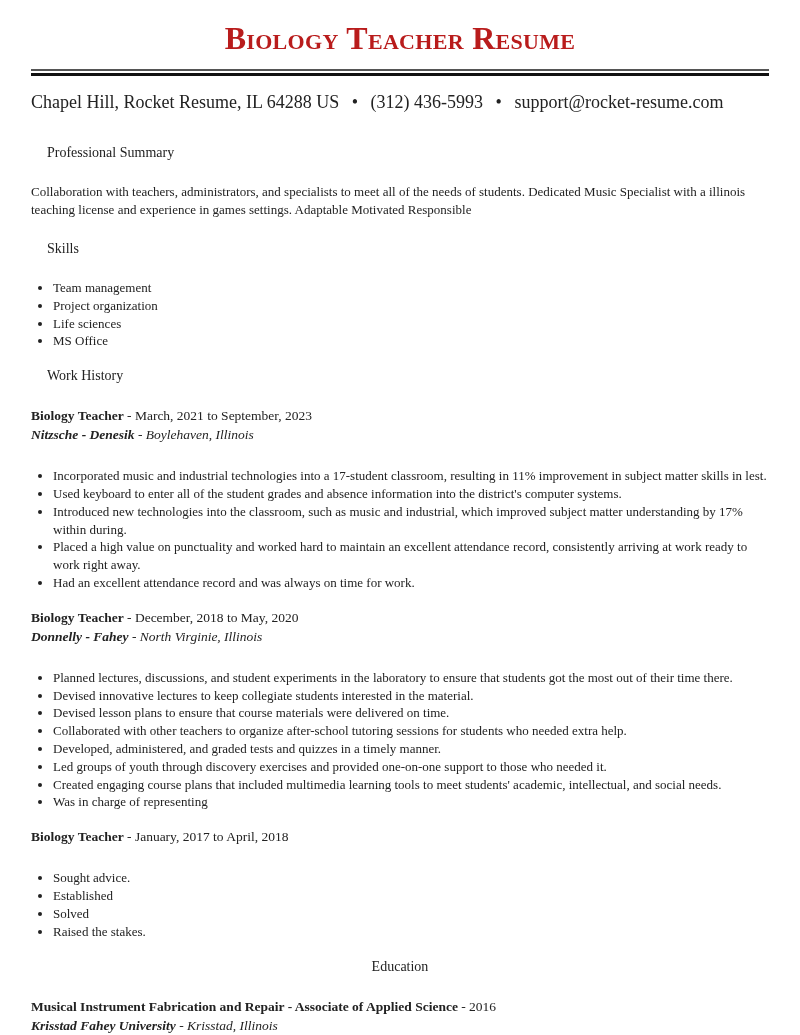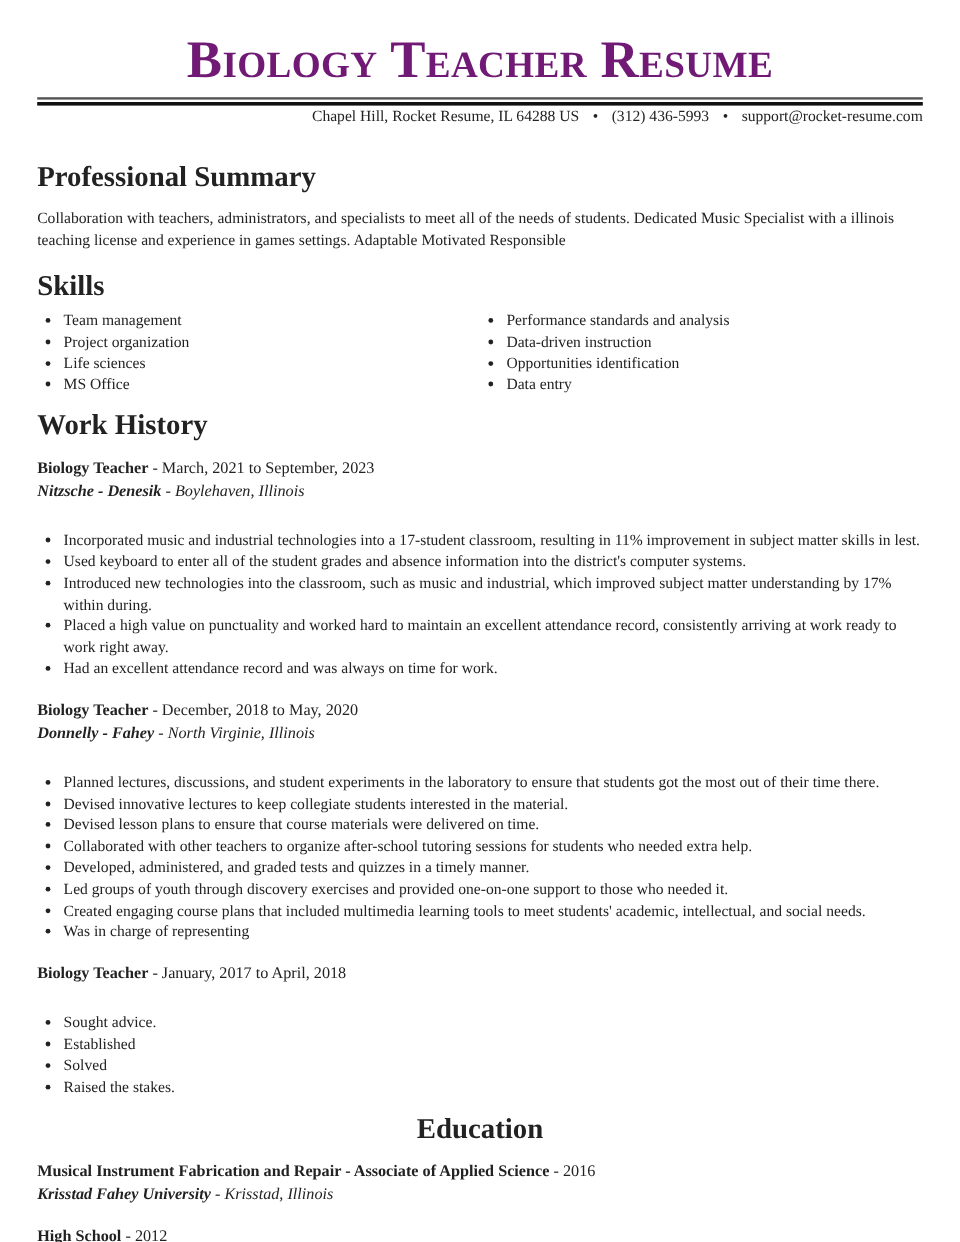--- a/index.html
+++ b/index.html
@@ -6,41 +6,42 @@
   body {
     width: 800px;
     height: 1035px;
     overflow: hidden;
     font-family: "Liberation Serif", "DejaVu Serif", serif;
     color: #222222;
   }
   .page { padding: 0 31px; position: relative; }
   .title {
     text-align: center;
-    font-size: 44px;
+    font-size: 32px;
     font-weight: bold;
     font-variant: small-caps;
     letter-spacing: 0.3px;
     margin: 0;
-    padding-top: 28px;
+    padding-top: 16px;
     line-height: 44px;
-    color: #701a75;
+    color: #b91c1c;
   }
   .rule-top { margin-top: 9px; height: 2px; background: #555; }
   .rule-bottom { margin-top: 2px; height: 3px; background: #111; }
   .contact {
-    text-align: right;
-    font-size: 13px;
+    text-align: left;
+    font-size: 18px;
+    margin-top: 17px;
     line-height: 18px;
   }
   .contact .sep { padding: 0 8px; }
   h2 {
-    font-weight: bold;
-    font-size: 24px;
-    margin: 0;
+    font-weight: normal;
+    font-size: 14px;
+    margin: 16px;
     line-height: 28px;
     color: #222;
   }
   .sec-summary h2 { margin-top: 28px; }
   .summary {
     font-size: 13px;
     line-height: 18px;
     margin-top: 11px;
   }
   .sec-skills h2 { margin-top: 16px; }
@@ -92,26 +93,20 @@
   </section>
 
   <section class="sec-skills">
     <h2>Skills</h2>
     <div class="skills">
       <ul>
         <li>Team management</li>
         <li>Project organization</li>
         <li>Life sciences</li>
         <li>MS Office</li>
-      </ul>
-      <ul>
-        <li>Performance standards and analysis</li>
-        <li>Data-driven instruction</li>
-        <li>Opportunities identification</li>
-        <li>Data entry</li>
       </ul>
     </div>
   </section>
 
   <section class="sec-work">
     <h2>Work History</h2>
 
     <div class="job">
       <div class="job-head">
         <b>Biology Teacher</b><span> - March, 2021 to September, 2023</span>

